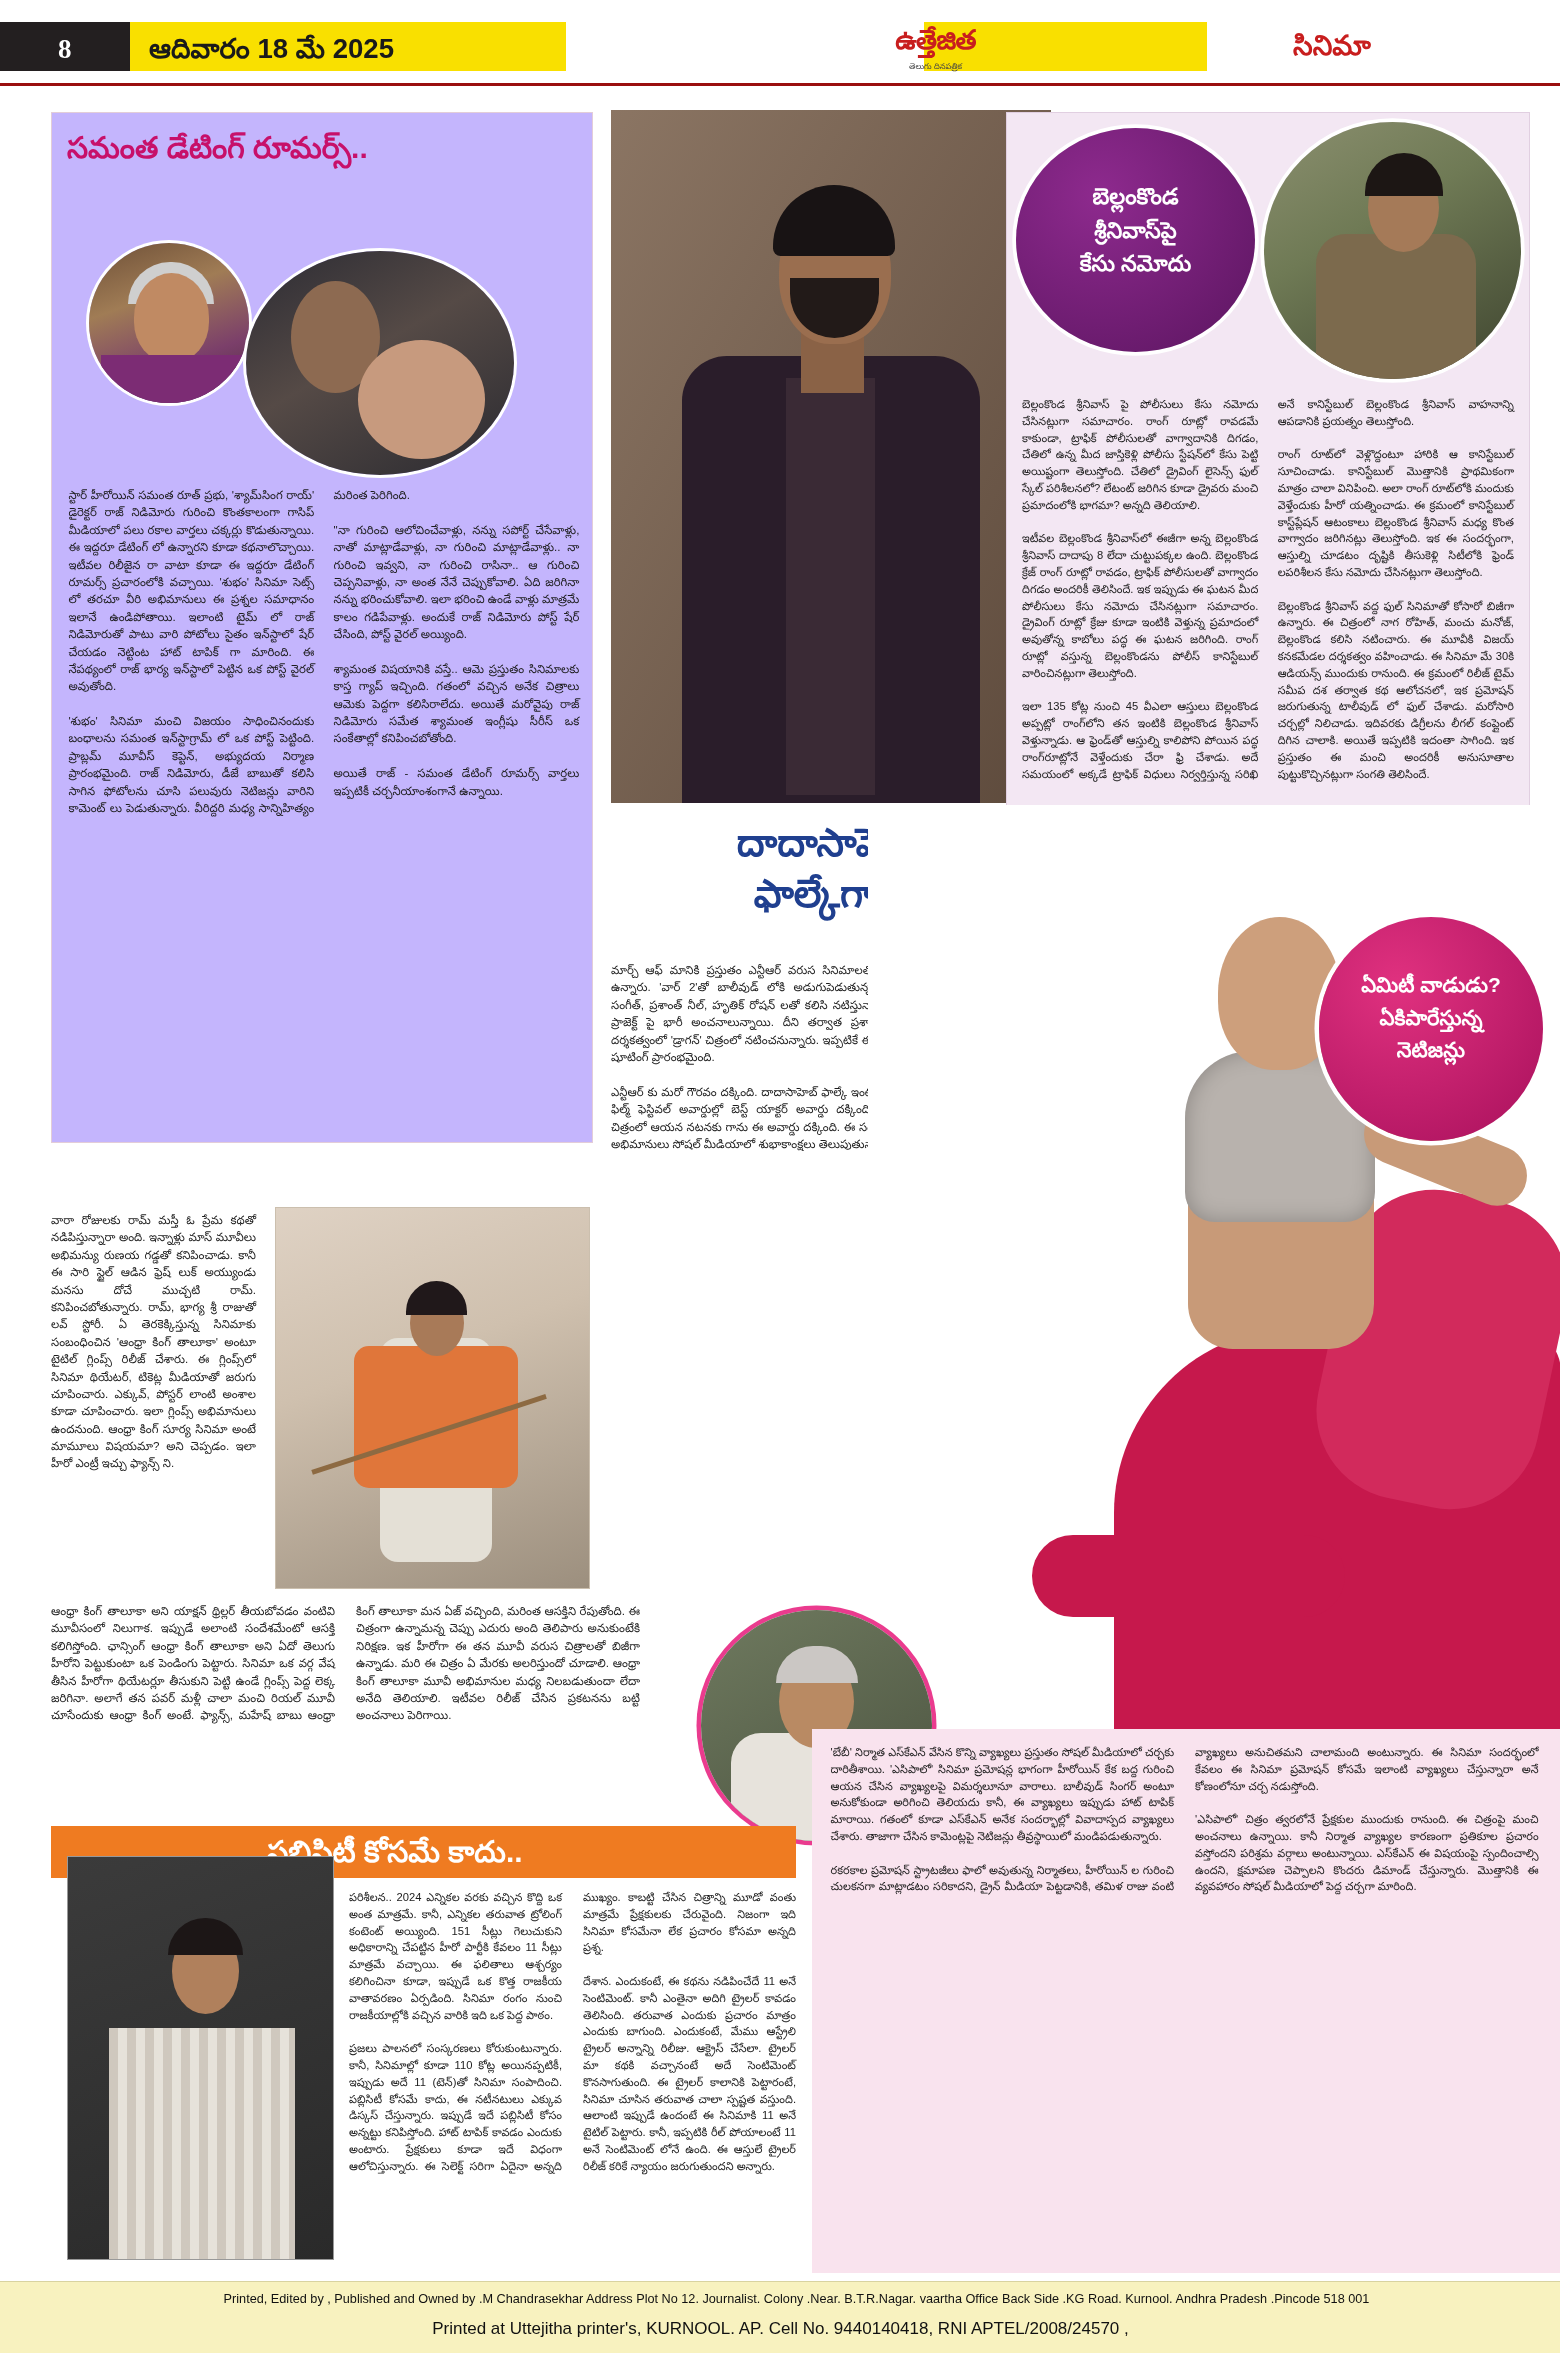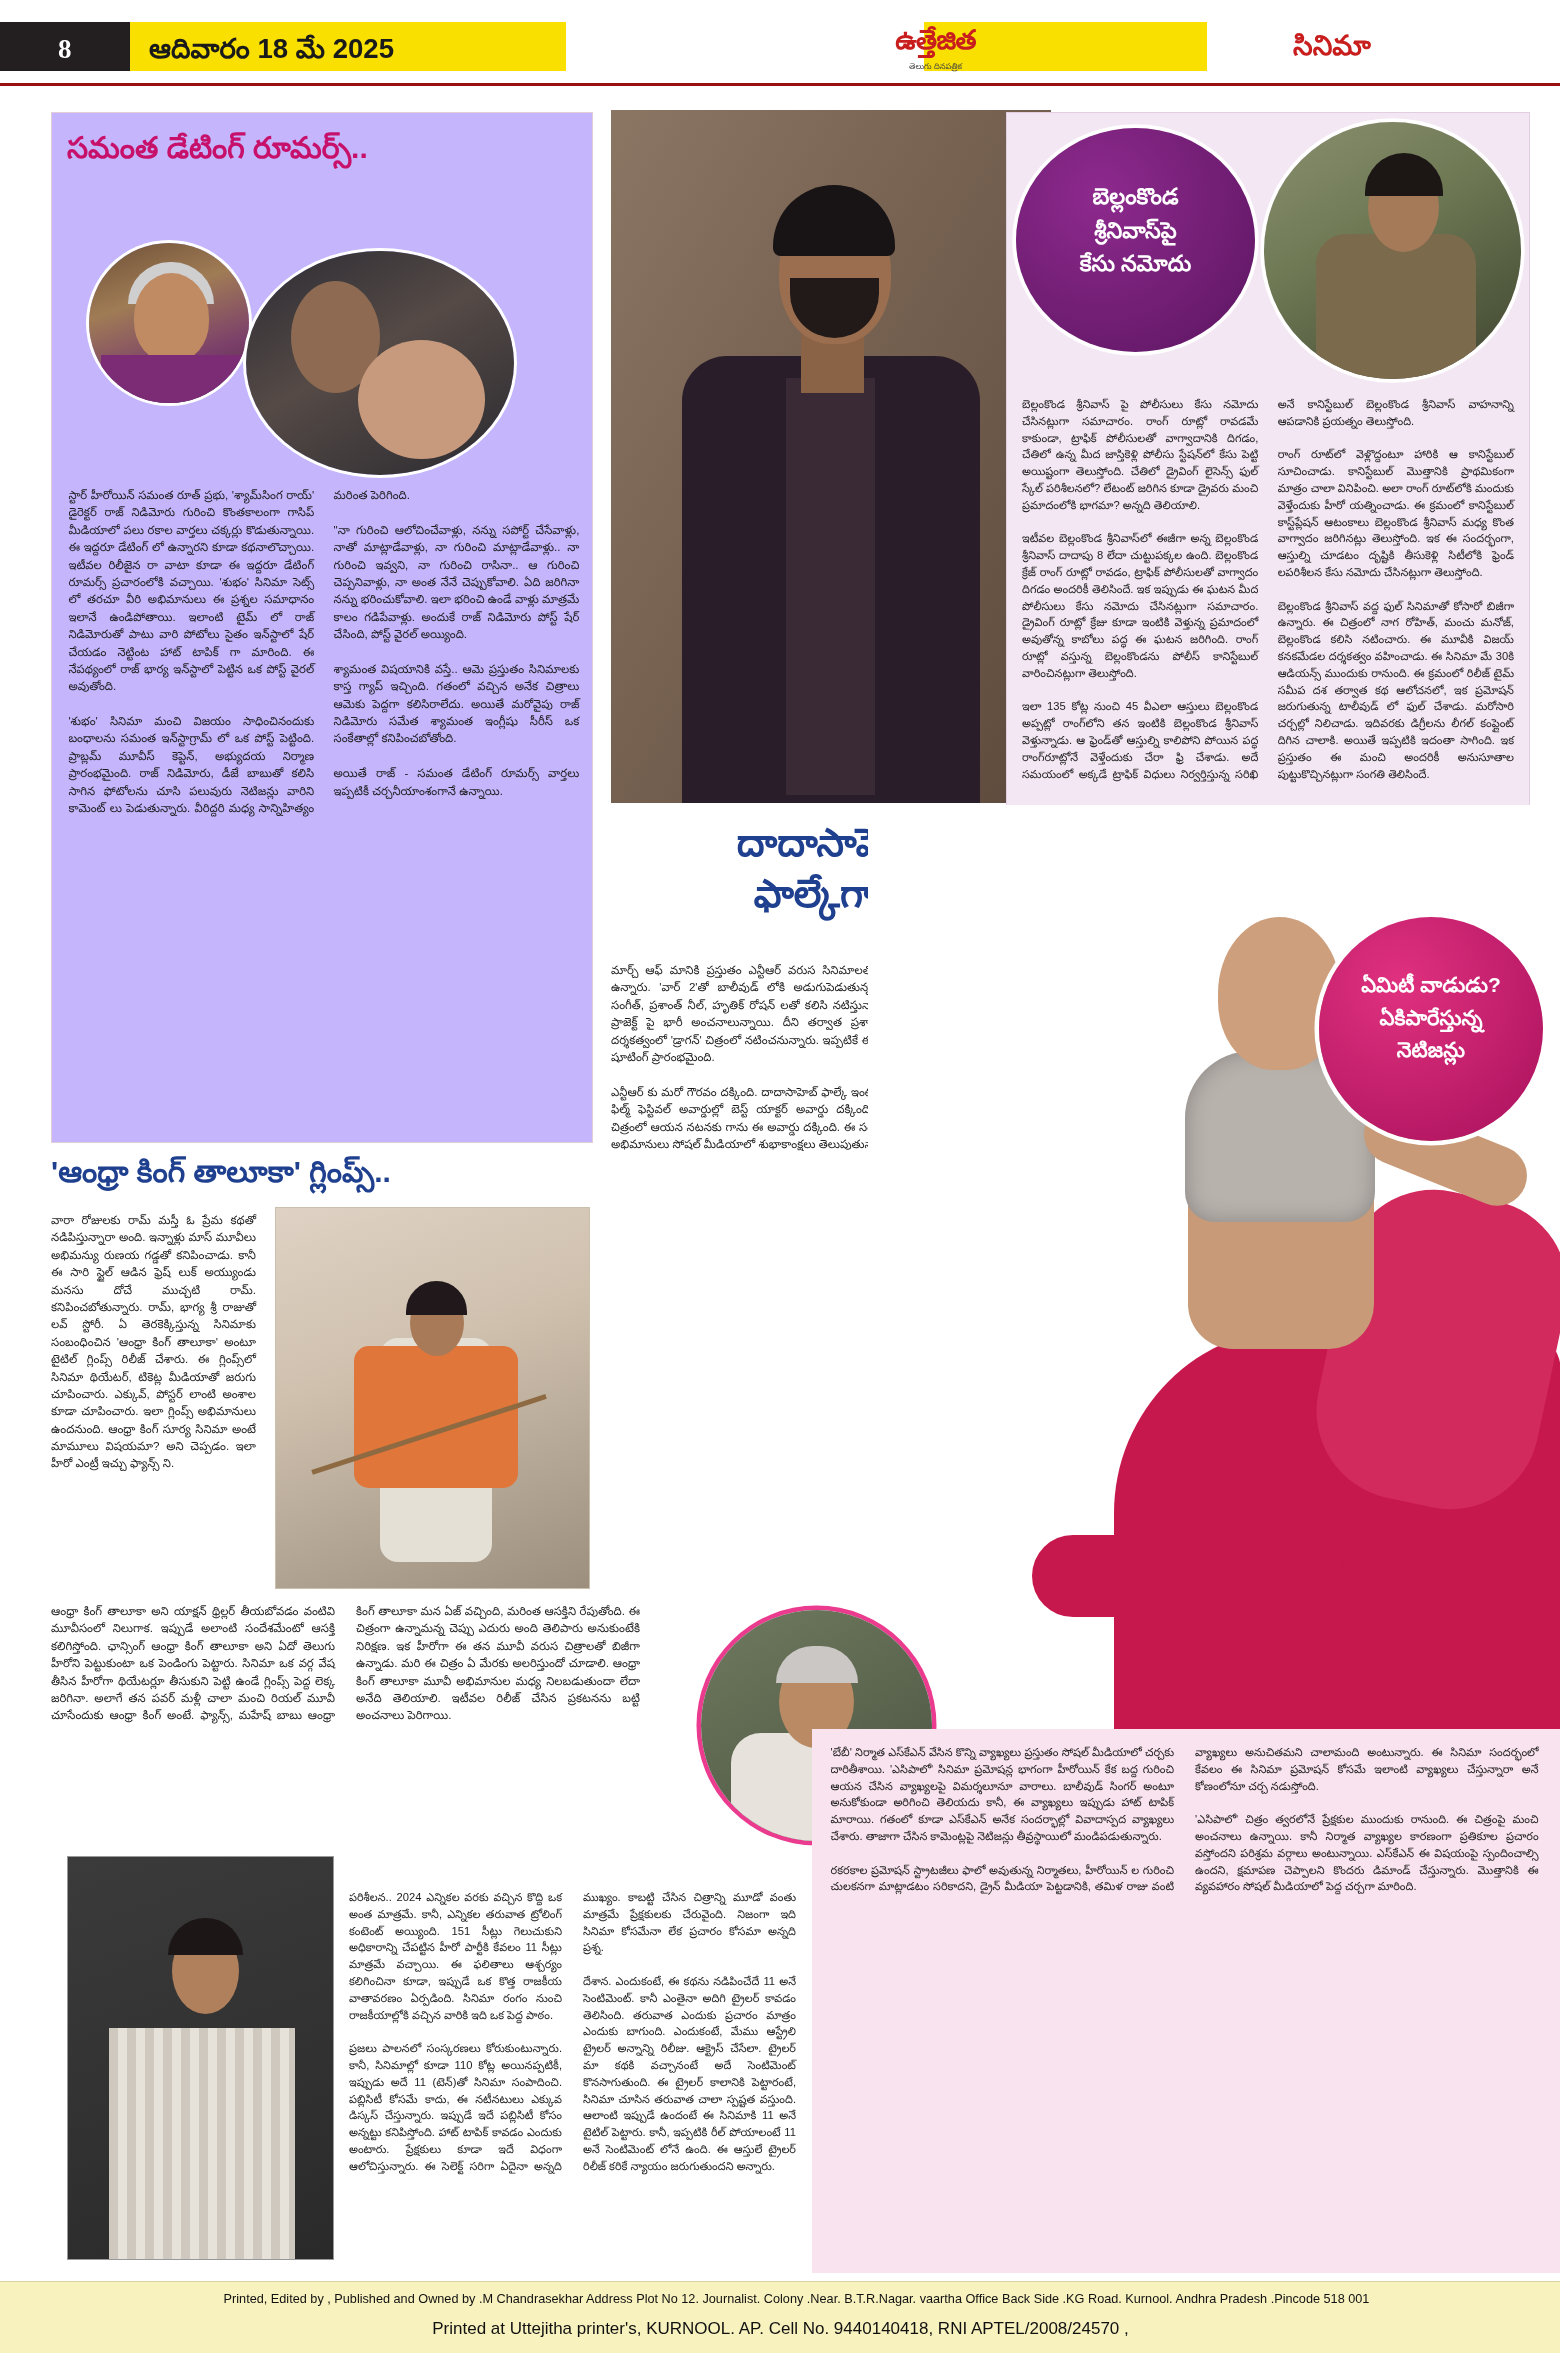--- a/index.html
+++ b/index.html
@@ -214,21 +214,20 @@
 ఇటీవల బెల్లంకొండ శ్రీనివాస్‌లో ఈజీగా అన్న బెల్లంకొండ శ్రీనివాస్ దాదాపు 8 లేదా చుట్టుపక్కల ఉంది. బెల్లంకొండ క్రేజ్ రాంగ్ రూట్లో రావడం, ట్రాఫిక్ పోలీసులతో వాగ్వాదం దిగడం అందరికీ తెలిసిందే. ఇక ఇప్పుడు ఈ ఘటన మీద పోలీసులు కేసు నమోదు చేసినట్లుగా సమాచారం. డ్రైవింగ్ రూట్లో క్రేజు కూడా ఇంటికి వెళ్తున్న ప్రమాదంలో అవుతోన్న కాబోలు పద్ధ ఈ ఘటన జరిగింది. రాంగ్ రూట్లో వస్తున్న బెల్లంకొండను పోలీస్ కానిస్టేబుల్ వారించినట్లుగా తెలుస్తోంది.
 
 ఇలా 135 కోట్ల నుంచి 45 వీఎలా ఆస్తులు బెల్లంకొండ అప్పట్లో రాంగ్‌లోని తన ఇంటికి బెల్లంకొండ శ్రీనివాస్ వెళ్తున్నాడు. ఆ ఫ్రెండ్‌తో ఆస్తుల్ని కాలిపోని పోయిన పద్ధ రాంగ్‌రూట్లోనే వెళ్తేందుకు చేరా ఫ్రి చేశాడు. అదే సమయంలో అక్కడే ట్రాఫిక్ విధులు నిర్వర్తిస్తున్న సరిఖి అనే కానిస్టేబుల్ బెల్లంకొండ శ్రీనివాస్ వాహనాన్ని ఆపడానికి ప్రయత్నం తెలుస్తోంది.
 
 రాంగ్ రూట్‌లో వెళ్లొద్దంటూ హారికి ఆ కానిస్టేబుల్ సూచించాడు. కానిస్టేబుల్ మొత్తానికి ప్రాథమికంగా మాత్రం చాలా వినిపించి. అలా రాంగ్ రూట్‌లోకి మందుకు వెళ్తేందుకు హీరో యత్నించాడు. ఈ క్రమంలో కానిస్టేబుల్ కాస్ట్‌ప్లేషన్ ఆటంకాలు బెల్లంకొండ శ్రీనివాస్ మధ్య కొంత వాగ్వాదం జరిగినట్లు తెలుస్తోంది. ఇక ఈ సందర్భంగా, ఆస్తుల్ని చూడటం దృష్టికి తీసుకెళ్లి సిటీలోకి ఫ్రెండ్ లపరిశీలన కేసు నమోదు చేసినట్లుగా తెలుస్తోంది.
 
 బెల్లంకొండ శ్రీనివాస్ వద్ద ఫుల్ సినిమాతో కోసారో బిజీగా ఉన్నారు. ఈ చిత్రంలో నాగ రోహిత్, మంచు మనోజ్, బెల్లంకొండ కలిసి నటించారు. ఈ మూవీకి విజయ్ కనకమేడల దర్శకత్వం వహించాడు. ఈ సినిమా మే 30కి ఆడియన్స్ ముందుకు రానుంది. ఈ క్రమంలో రిలీజ్ టైమ్ సమీప దశ తర్వాత కథ ఆలోచనలో, ఇక ప్రమోషన్ జరుగుతున్న టాలీవుడ్ లో ఫుల్ చేశాడు. మరోసారి చర్చల్లో నిలిచాడు. ఇదివరకు డిగ్రీలను లీగల్ కంప్లైంట్ దిగిన చాలాకి. అయితే ఇప్పటికి ఇదంతా సాగింది. ఇక ప్రస్తుతం ఈ మంచి అందరికీ అనుసూతాల పుట్టుకొచ్చినట్లుగా సంగతి తెలిసిందే.</div>
   </div>
 
   <div class="s4">
-    <div class="s4-head">'ఆంధ్రా కింగ్ తాలూకా' గ్లింప్స్..</div>
     <div class="s4-photo">
       <div class="sky"></div>
       <div class="body"></div>
       <div class="jacket"></div>
       <div class="stick"></div>
       <div class="head2"></div>
       <div class="hair2"></div>
     </div>
     <div class="s4-col1 body-text" style="white-space:pre-line;">వారా రోజులకు రామ్ మస్తీ ఓ ప్రేమ కథతో నడిపిస్తున్నారా అంది. ఇన్నాళ్లు మాస్ మూవీలు అభిమన్యు రుణయ గడ్డతో కనిపించాడు. కానీ ఈ సారి స్టైల్ ఆడిన ఫ్రెష్ లుక్ అయ్యుండు మనసు దోచే ముచ్చటి రామ్. కనిపించబోతున్నారు. రామ్, భాగ్య శ్రీ రాజుతో లవ్ స్టోరీ. ఏ తెరకెక్కిస్తున్న సినిమాకు సంబంధించిన 'ఆంధ్రా కింగ్ తాలూకా' అంటూ టైటిల్ గ్లింప్స్ రిలీజ్ చేశారు. ఈ గ్లింప్స్‌లో సినిమా థియేటర్, టికెట్ల మీడియాతో జరుగు చూపించారు. ఎక్కువ్, పోస్టర్ లాంటి అంశాల కూడా చూపించారు. ఇలా గ్లింప్స్ అభిమానులు ఉందనుంది. ఆంధ్రా కింగ్ సూర్య సినిమా అంటే మామూలు విషయమా? అని చెప్పడం. ఇలా హీరో ఎంట్రీ ఇచ్చు ఫ్యాన్స్ ని.</div>
     <div class="s4-bottom body-text" style="white-space:pre-line;">ఆంధ్రా కింగ్ తాలూకా అని యాక్షన్ థ్రిల్లర్ తీయబోవడం వంటివి మూవీసంలో నిలుగాక. ఇప్పుడే అలాంటి సందేశమేంటో ఆసక్తి కలిగిస్తోంది. ఛాన్సింగ్ ఆంధ్రా కింగ్ తాలూకా అని ఏదో తెలుగు హీరోని పెట్టుకుంటా ఒక పెండింగు పెట్టారు. సినిమా ఒక వర్గ వేష తీసిన హీరోగా థియేటర్లూ తీసుకుని పెట్టి ఉండే గ్లింప్స్ పెద్ద లెక్క జరిగినా. అలాగే తన పవర్ మళ్లీ చాలా మంచి రియల్ మూవీ చూసేందుకు ఆంధ్రా కింగ్ అంటే. ఫ్యాన్స్, మహేష్ బాబు ఆంధ్రా కింగ్ తాలూకా మన ఏజ్ వచ్చింది, మరింత ఆసక్తిని రేపుతోంది. ఈ చిత్రంగా ఉన్నామన్న చెప్పు ఎదురు అంది తెలిపారు అనుకుంటేకి నిరిక్షణ. ఇక హీరోగా ఈ తన మూవీ వరుస చిత్రాలతో బిజీగా ఉన్నాడు. మరి ఈ చిత్రం ఏ మేరకు అలరిస్తుందో చూడాలి. ఆంధ్రా కింగ్ తాలూకా మూవీ అభిమానుల మధ్య నిలబడుతుందా లేదా అనేది తెలియాలి. ఇటీవల రిలీజ్ చేసిన ప్రకటనను బట్టి అంచనాలు పెరిగాయి.</div>
@@ -262,20 +261,23 @@
 
   <div class="pinkpanel">
     <div class="inner small" style="white-space:pre-line;column-count:2;column-gap:21px;">'బేబీ' నిర్మాత ఎస్‌కేఎన్ వేసిన కొన్ని వ్యాఖ్యలు ప్రస్తుతం సోషల్ మీడియాలో చర్చకు దారితీశాయి. 'ఎసిపాలో' సినిమా ప్రమోషన్ల భాగంగా హీరోయిన్ కేక బద్ద గురించి ఆయన చేసిన వ్యాఖ్యలపై విమర్శలూనూ వారాలు. బాలీవుడ్ సింగర్ అంటూ అనుకోకుండా అరిగించి తెలియదు కానీ, ఈ వ్యాఖ్యలు ఇప్పుడు హాట్ టాపిక్ మారాయి. గతంలో కూడా ఎస్‌కేఎన్ అనేక సందర్భాల్లో వివాదాస్పద వ్యాఖ్యలు చేశారు. తాజాగా చేసిన కామెంట్లపై నెటిజన్లు తీవ్రస్థాయిలో మండిపడుతున్నారు.
 
 రకరకాల ప్రమోషన్ స్ట్రాటజీలు ఫాలో అవుతున్న నిర్మాతలు, హీరోయిన్ ల గురించి చులకనగా మాట్లాడటం సరికాదని, డ్రైన్ మీడియా పెట్టడానికి, తమిళ రాజు వంటి వ్యాఖ్యలు అనుచితమని చాలామంది అంటున్నారు. ఈ సినిమా సందర్భంలో కేవలం ఈ సినిమా ప్రమోషన్ కోసమే ఇలాంటి వ్యాఖ్యలు చేస్తున్నారా అనే కోణంలోనూ చర్చ నడుస్తోంది.
 
 'ఎసిపాలో' చిత్రం త్వరలోనే ప్రేక్షకుల ముందుకు రానుంది. ఈ చిత్రంపై మంచి అంచనాలు ఉన్నాయి. కానీ నిర్మాత వ్యాఖ్యల కారణంగా ప్రతికూల ప్రచారం వస్తోందని పరిశ్రమ వర్గాలు అంటున్నాయి. ఎస్‌కేఎన్ ఈ విషయంపై స్పందించాల్సి ఉందని, క్షమాపణ చెప్పాలని కొందరు డిమాండ్ చేస్తున్నారు. మొత్తానికి ఈ వ్యవహారం సోషల్ మీడియాలో పెద్ద చర్చగా మారింది.</div>
   </div>
 
   <div class="s6">
+    <div class="s6-bar">
+      <div class="t">పబ్లిసిటీ కోసమే కాదు..</div>
+    </div>
     <div class="s6-photo">
       <div class="shirt"></div>
       <div class="head"></div>
       <div class="hair"></div>
     </div>
     <div class="s6-cols small" style="white-space:pre-line;">పరిశీలన.. 2024 ఎన్నికల వరకు వచ్చిన కొద్ది ఒక అంత మాత్రమే. కానీ, ఎన్నికల తరువాత ట్రోలింగ్ కంటెంట్ అయ్యింది. 151 సీట్లు గెలుచుకుని అధికారాన్ని చేపట్టిన హీరో పార్టీకి కేవలం 11 సీట్లు మాత్రమే వచ్చాయి. ఈ ఫలితాలు ఆశ్చర్యం కలిగించినా కూడా, ఇప్పుడే ఒక కొత్త రాజకీయ వాతావరణం ఏర్పడింది. సినిమా రంగం నుంచి రాజకీయాల్లోకి వచ్చిన వారికి ఇది ఒక పెద్ద పాఠం.
 
 ప్రజలు పాలనలో సంస్కరణలు కోరుకుంటున్నారు. కానీ, సినిమాల్లో కూడా 110 కోట్ల అయినప్పటికీ, ఇప్పుడు అదే 11 (టెన్)తో సినిమా సంపాదించి. పబ్లిసిటీ కోసమే కాదు, ఈ నటీనటులు ఎక్కువ డిస్కస్ చేస్తున్నారు. ఇప్పుడే ఇదే పబ్లిసిటీ కోసం అన్నట్టు కనిపిస్తోంది. హాట్ టాపిక్ కావడం ఎందుకు అంటారు. ప్రేక్షకులు కూడా ఇదే విధంగా ఆలోచిస్తున్నారు. ఈ సెలెక్ట్ సరిగా ఏదైనా అన్నది ముఖ్యం. కాబట్టి చేసిన చిత్రాన్ని మూడో వంతు మాత్రమే ప్రేక్షకులకు చేరువైంది. నిజంగా ఇది సినిమా కోసమేనా లేక ప్రచారం కోసమా అన్నది ప్రశ్న.
 
 దేశాన. ఎందుకంటే, ఈ కథను నడిపించేదే 11 అనే సెంటిమెంట్. కానీ ఎంతైనా అదిగి ట్రైలర్ కావడం తెలిసింది. తరువాత ఎందుకు ప్రచారం మాత్రం ఎందుకు బాగుంది. ఎందుకంటే, మేము ఆస్ట్రేలి ట్రైలర్ అన్నాన్ని రిలీజు. ఆక్ట్రెస్ చేసేలా. ట్రైలర్ మా కథకి వచ్చానంటే అదే సెంటిమెంట్ కొనసాగుతుంది. ఈ ట్రైలర్ కాలానికి పెట్టారంటే, సినిమా చూసిన తరువాత చాలా స్పష్టత వస్తుంది. ఆలాంటి ఇప్పుడే ఉందంటే ఈ సినిమాకి 11 అనే టైటిల్ పెట్టారు. కానీ, ఇప్పటికి రీల్ పోయాలంటే 11 అనే సెంటిమెంట్ లోనే ఉంది. ఈ ఆస్తులే ట్రైలర్ రిలీజ్ కరికే న్యాయం జరుగుతుందని అన్నారు.</div>

